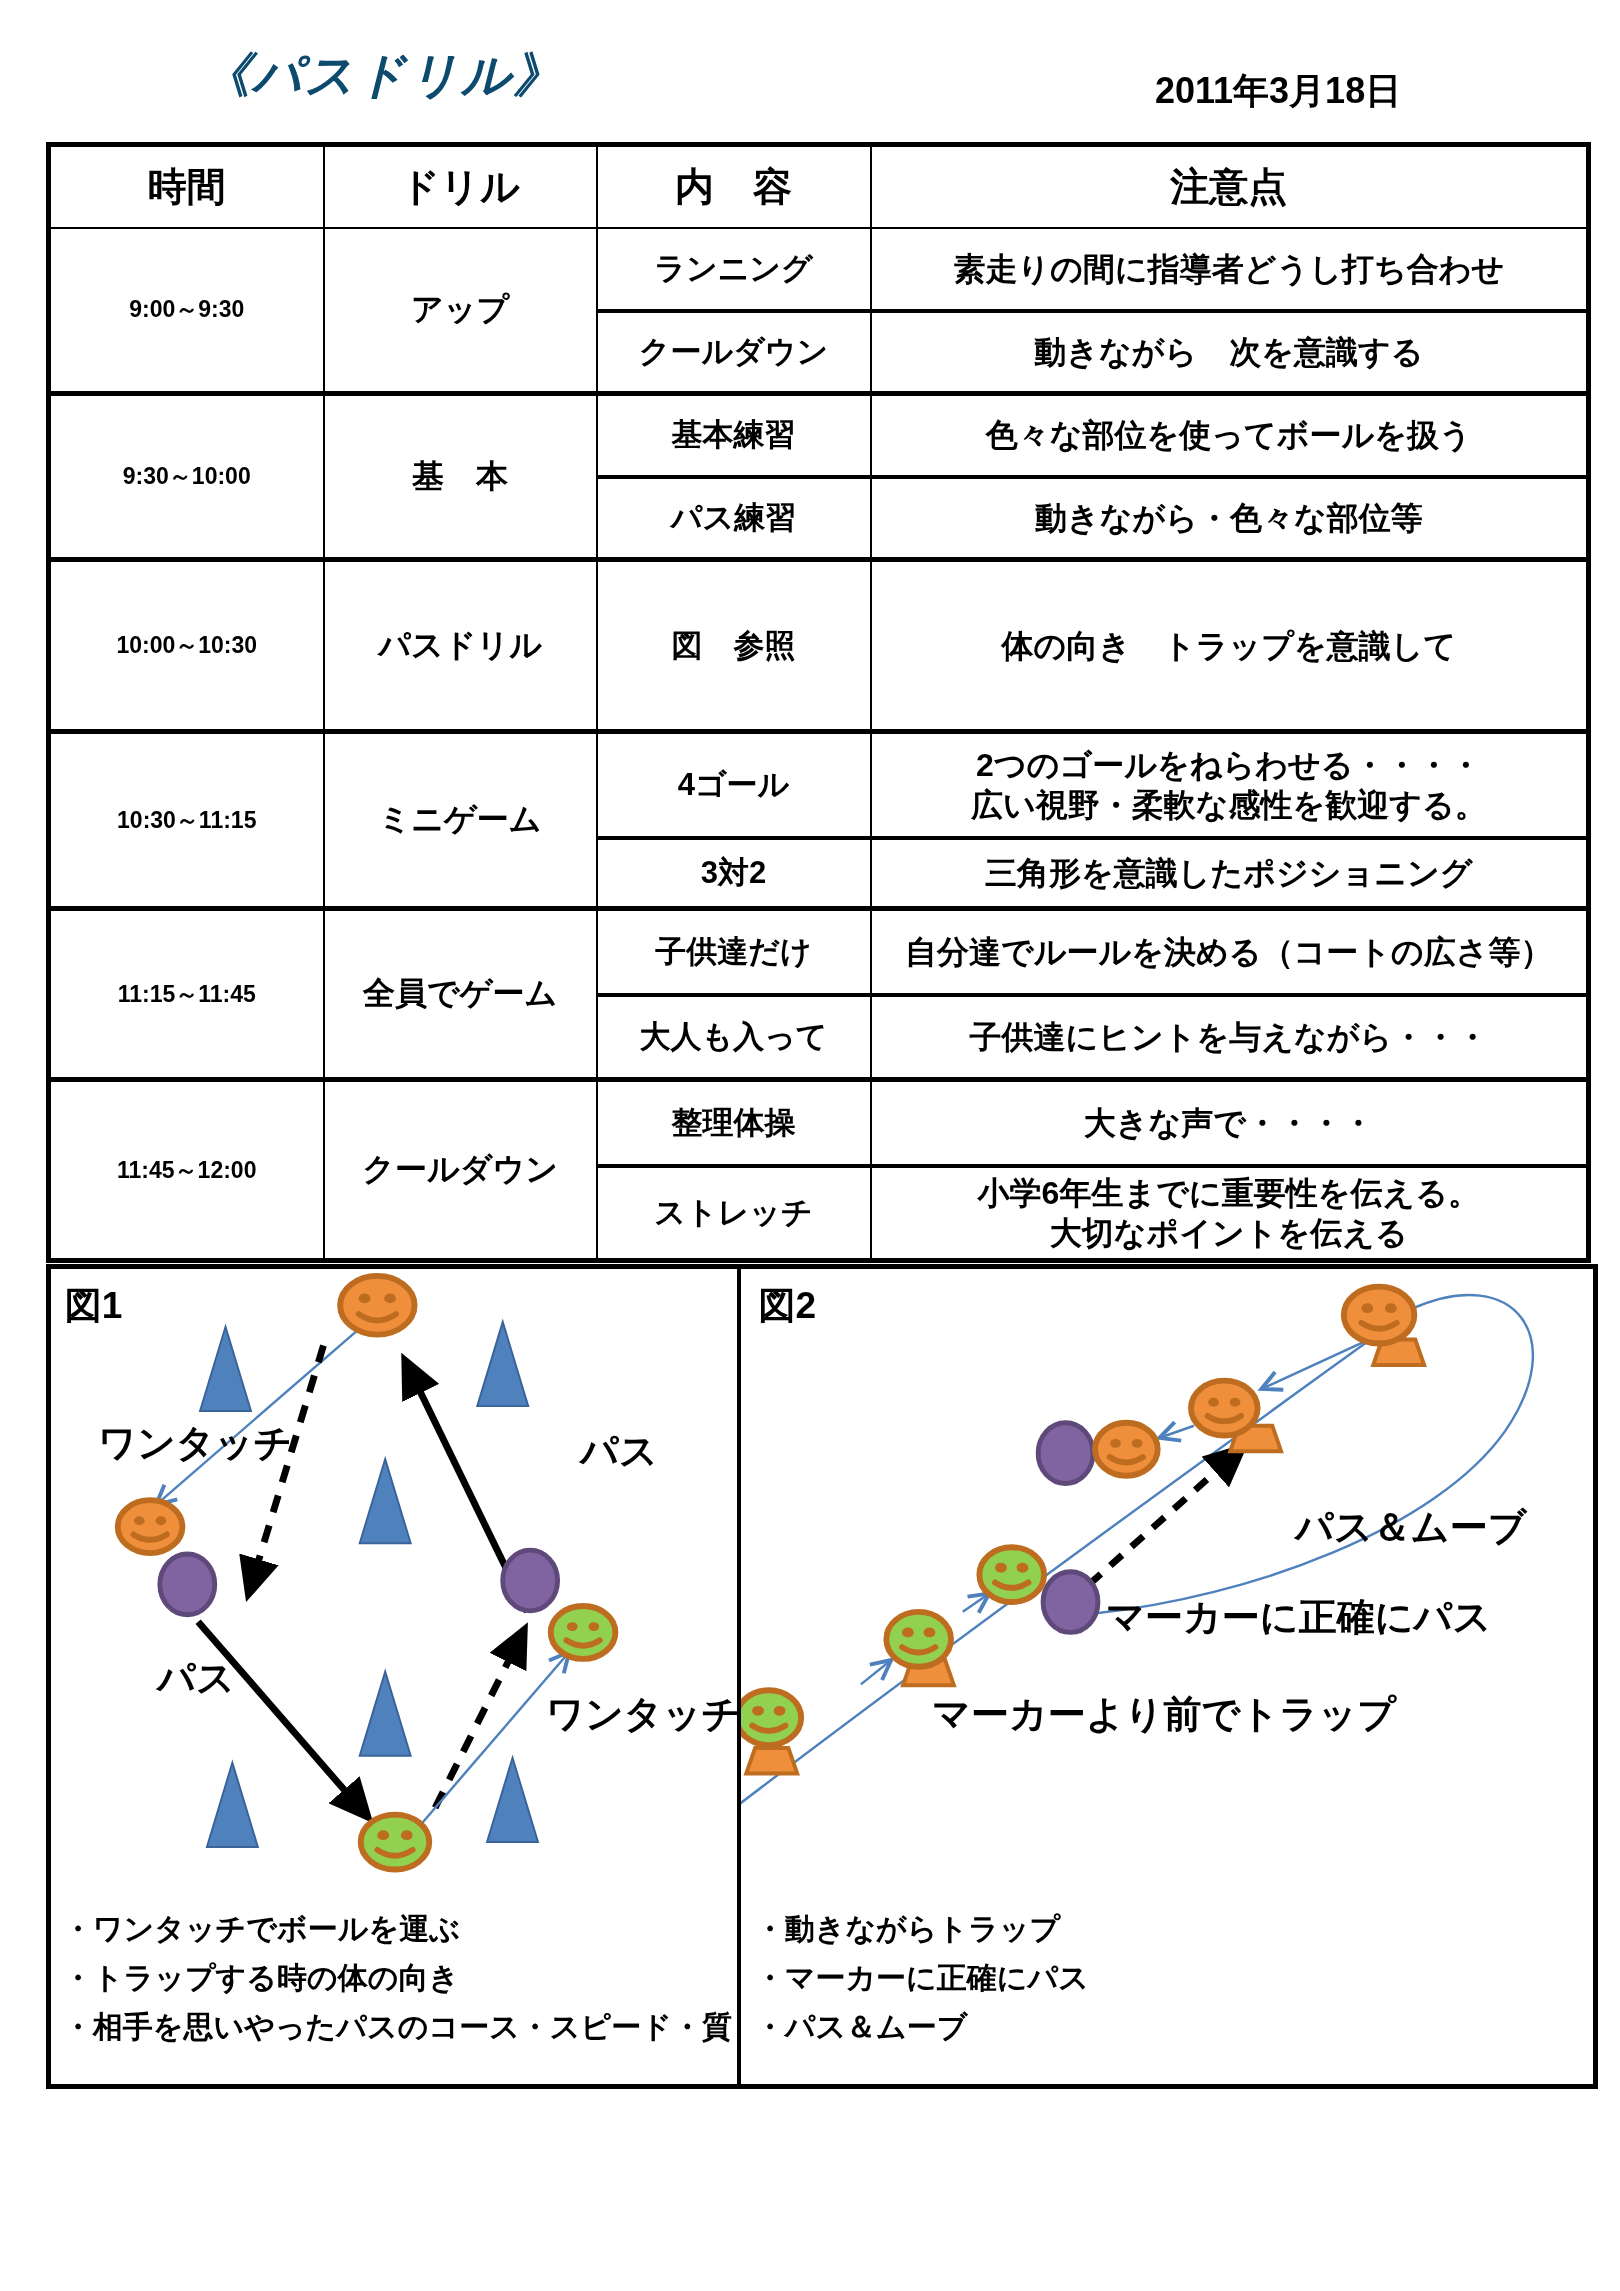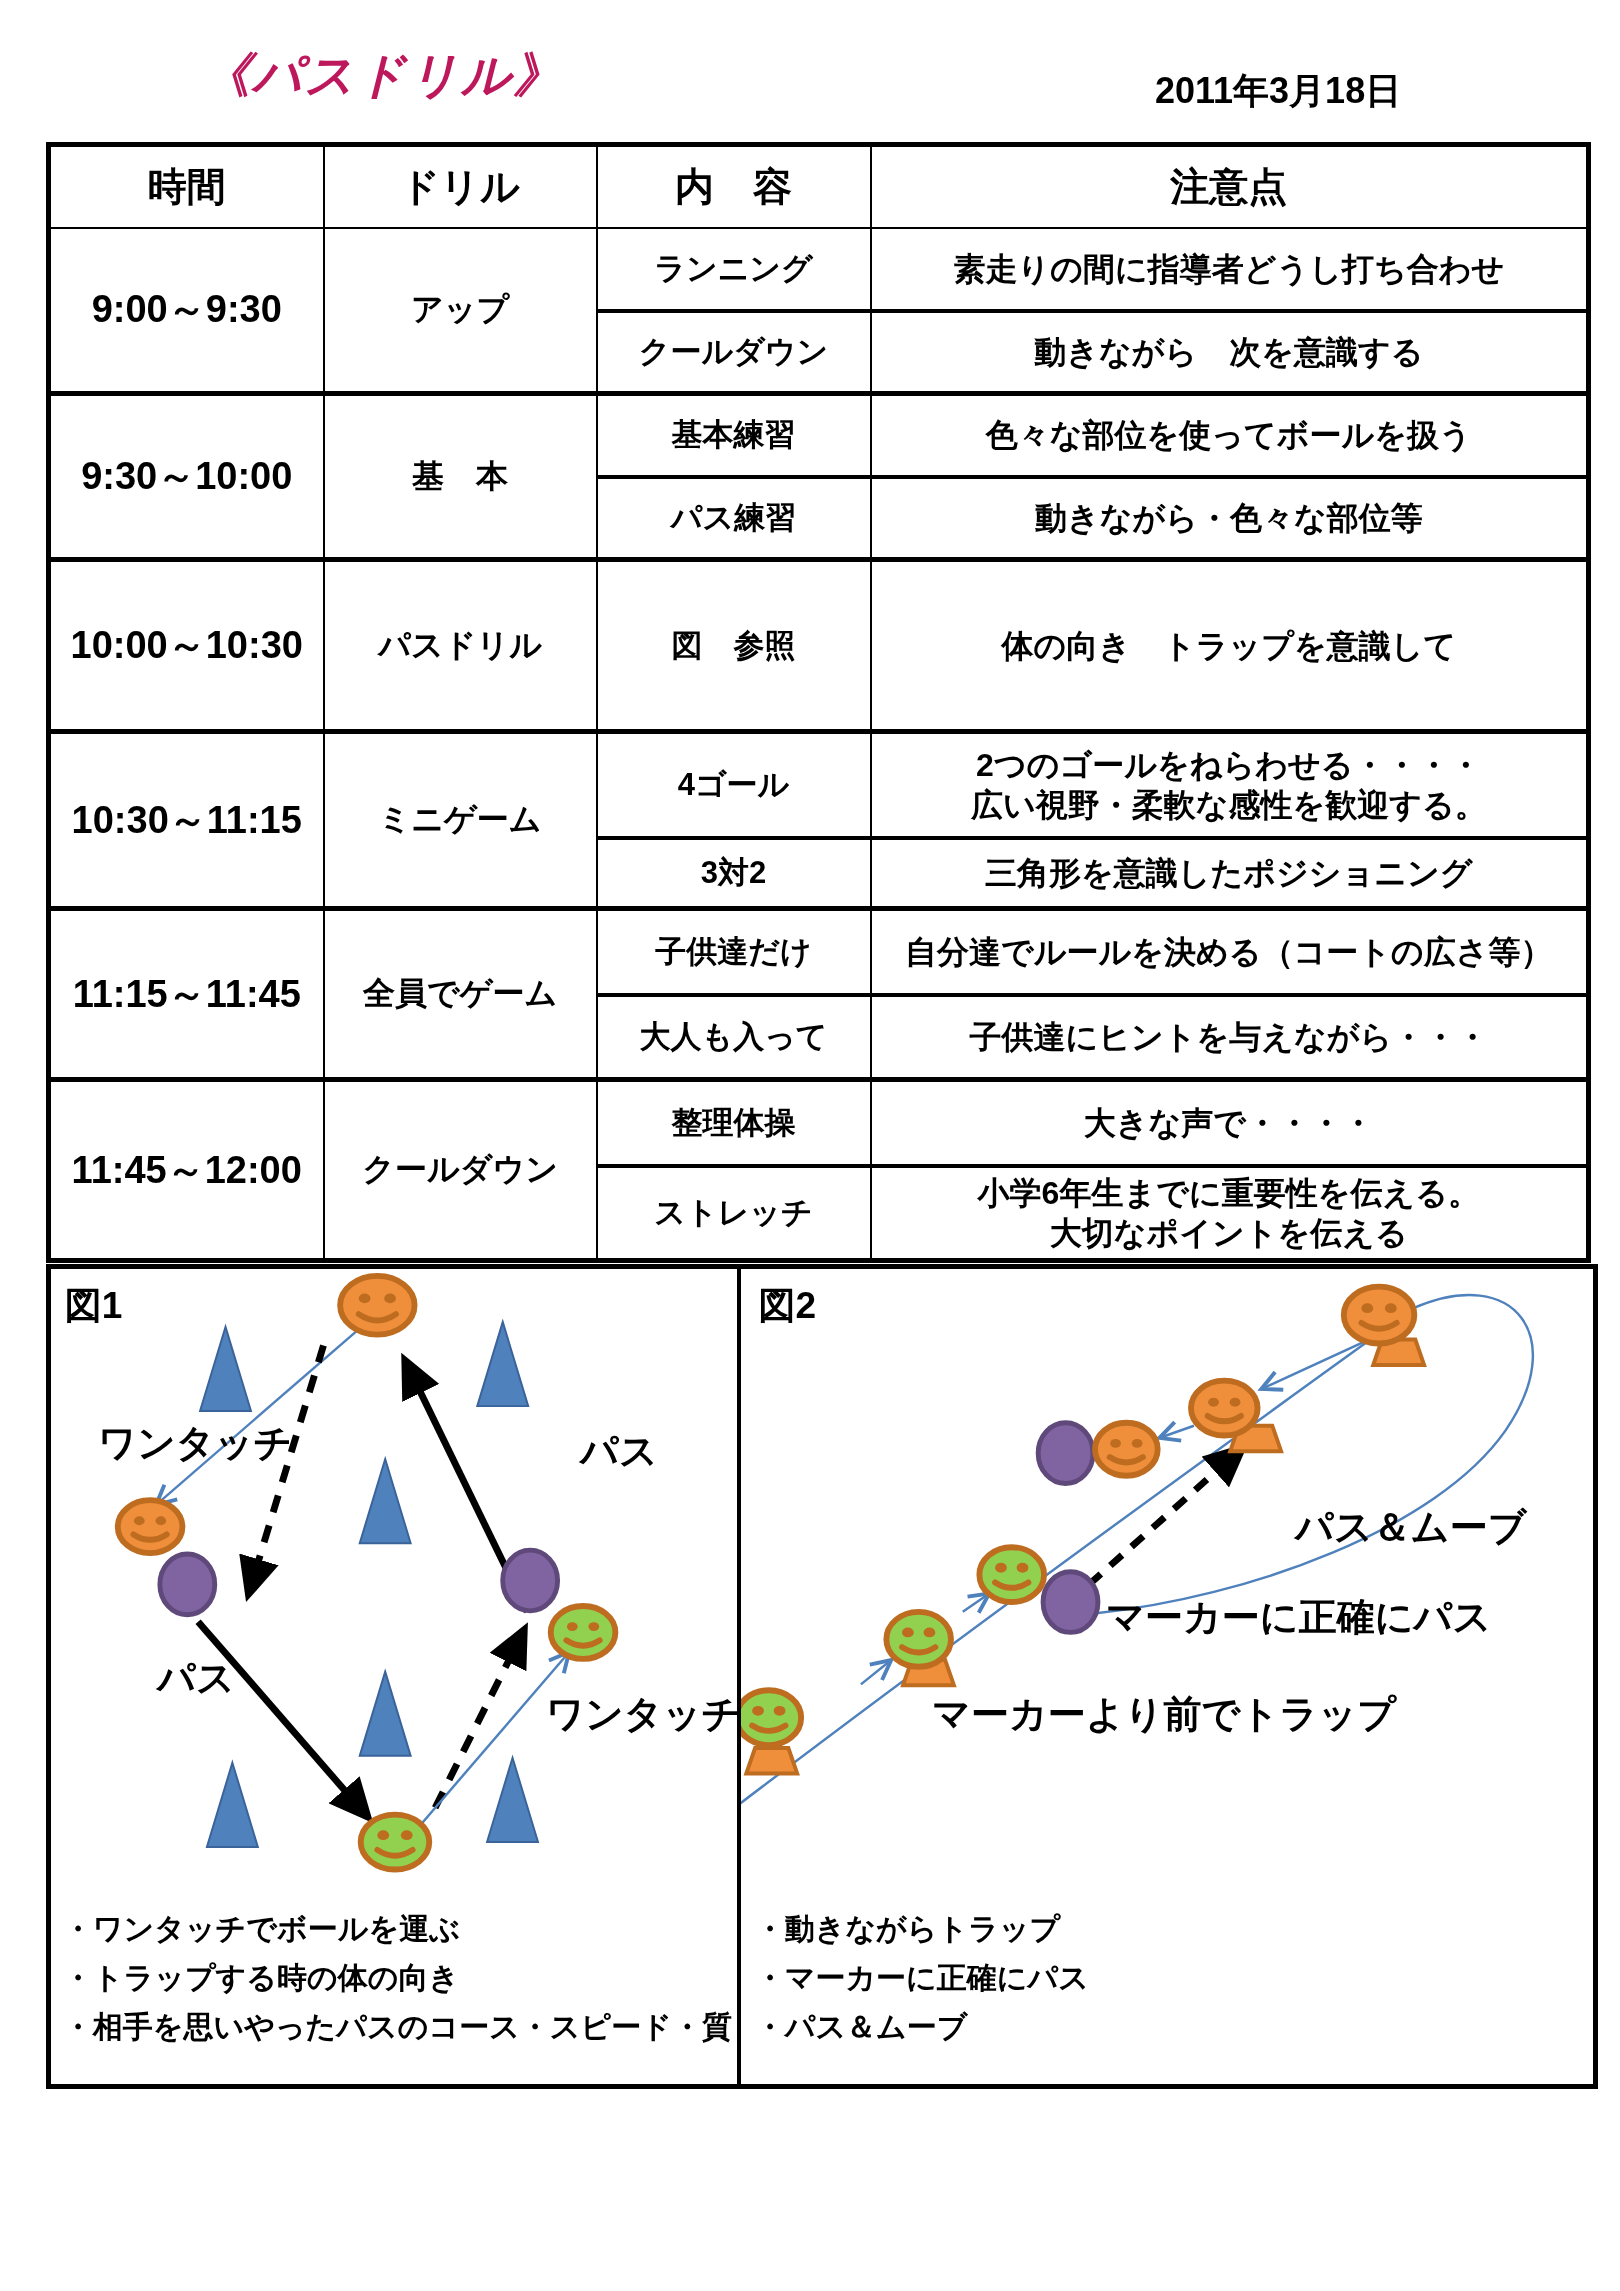--- a/index.html
+++ b/index.html
@@ -10,21 +10,21 @@
   .doc-title{position:absolute;left:201px;top:43px;font-size:49px;font-weight:bold;
              font-style:italic;letter-spacing:2px;}
   .doc-date{position:absolute;left:1155px;top:67px;font-size:36px;font-weight:bold;}
 
   
   table.sched{position:absolute;left:46px;top:142px;width:1542px;border-collapse:collapse;
               table-layout:fixed;border:5.9px solid #000;}
   table.sched td,table.sched th{border:2px solid #000;text-align:center;vertical-align:middle;
               font-weight:bold;padding:0 5.9px;overflow:hidden;}
   th.h{font-size:39px;border-bottom:5.9px solid #000;}
-  td.time{font-size:38px;font-weight:600;}
+  td.time{font-size:23px;font-weight:600;}
   td.drill{font-size:32px;}
   td.content{font-size:31px;}
   td.note{font-size:32px;white-space:pre-line;line-height:1.25;margin-left:43px;}
   .grp-b{border-bottom:5.9px solid #000 !important;}
   .sub-b{border-bottom:4.9px solid #000 !important;}
 
   
   .figures{position:absolute;left:46px;top:1264px;width:1542px;height:815px;
            border:5.9px solid #000;display:flex;}
   .panel{position:relative;height:100%;}
@@ -33,21 +33,21 @@
   .panel svg{position:absolute;left:0;top:0;}
   .fig-label{position:absolute;font-size:37px;font-weight:bold;}
   .anno{position:absolute;font-size:38px;font-weight:bold;white-space:nowrap;}
   .fig-notes{position:absolute;font-size:30px;font-weight:bold;line-height:49px;white-space:nowrap;}
 </style>
 </head>
 <body>
 
 <div class="page">
 
-  <div class="doc-title" style="color:#be185d">《パスドリル》</div>
+  <div class="doc-title" style="color:#0c4a6e">《パスドリル》</div>
   <div class="doc-date">2011年3月18日</div>
 
   <table class="sched">
     <colgroup>
         <col style="width:275px">
         <col style="width:273px">
         <col style="width:274px">
         <col style="width:718px">
       </colgroup>
     <tbody>

